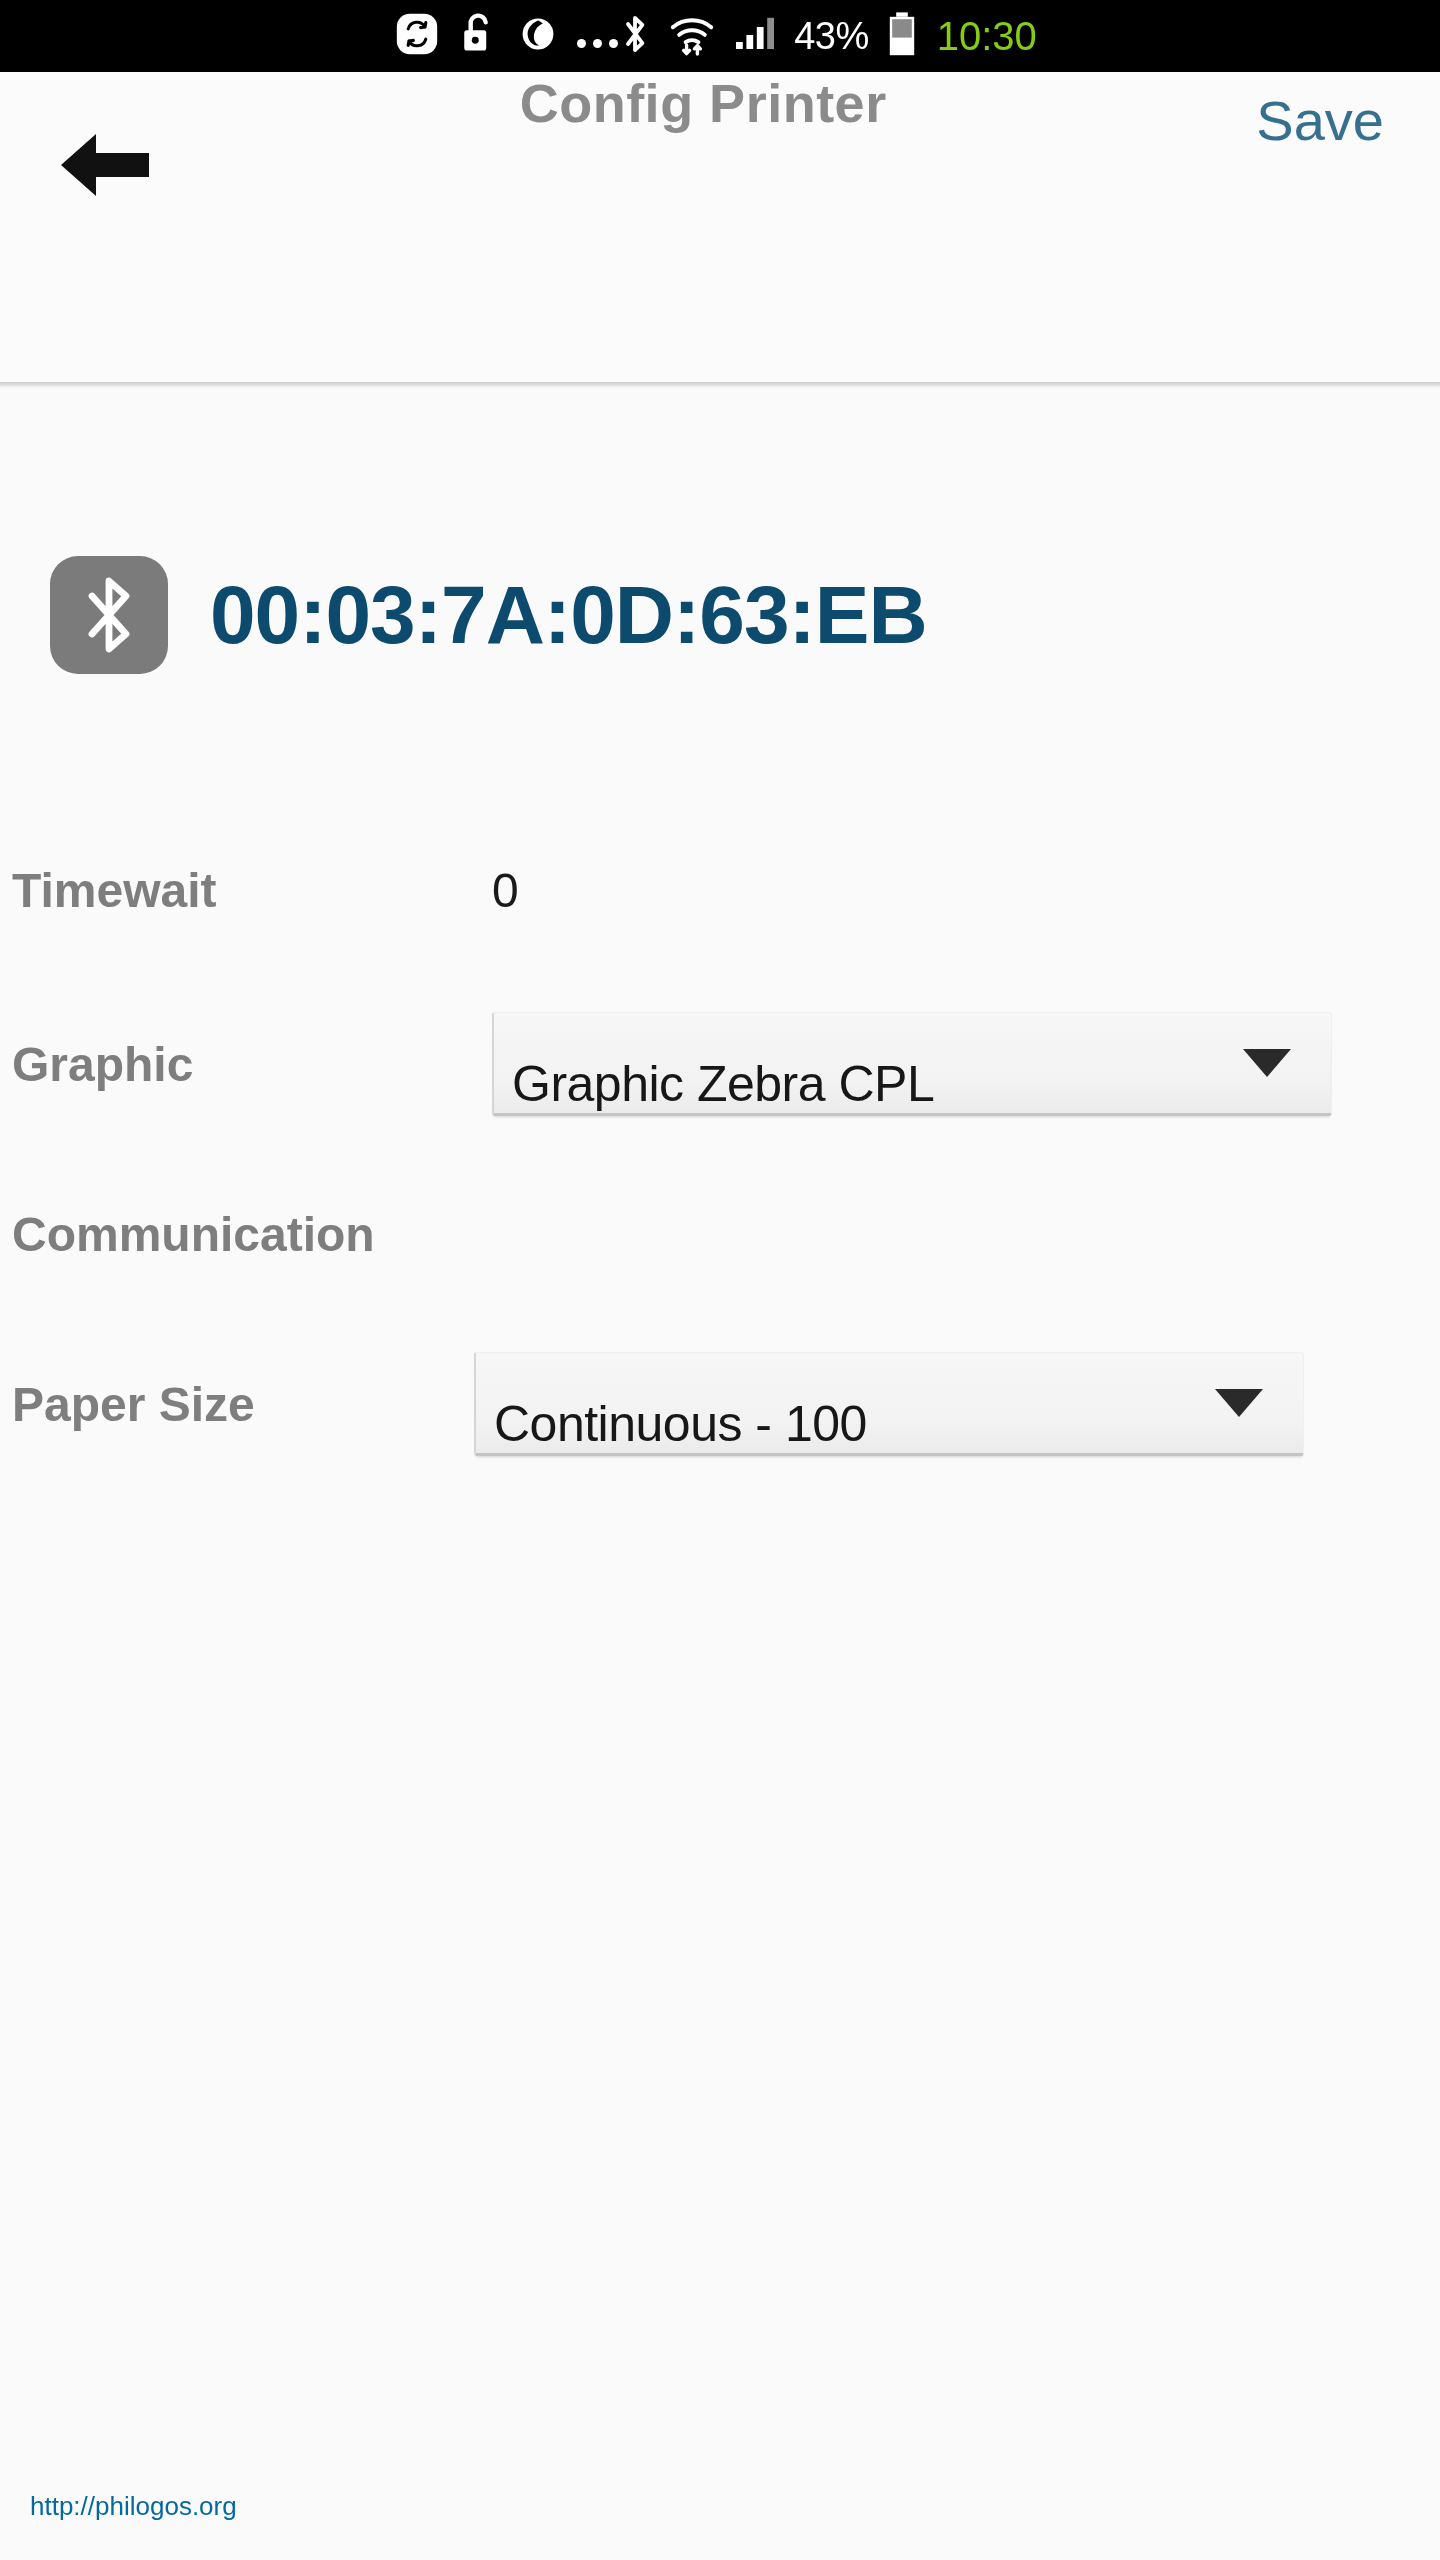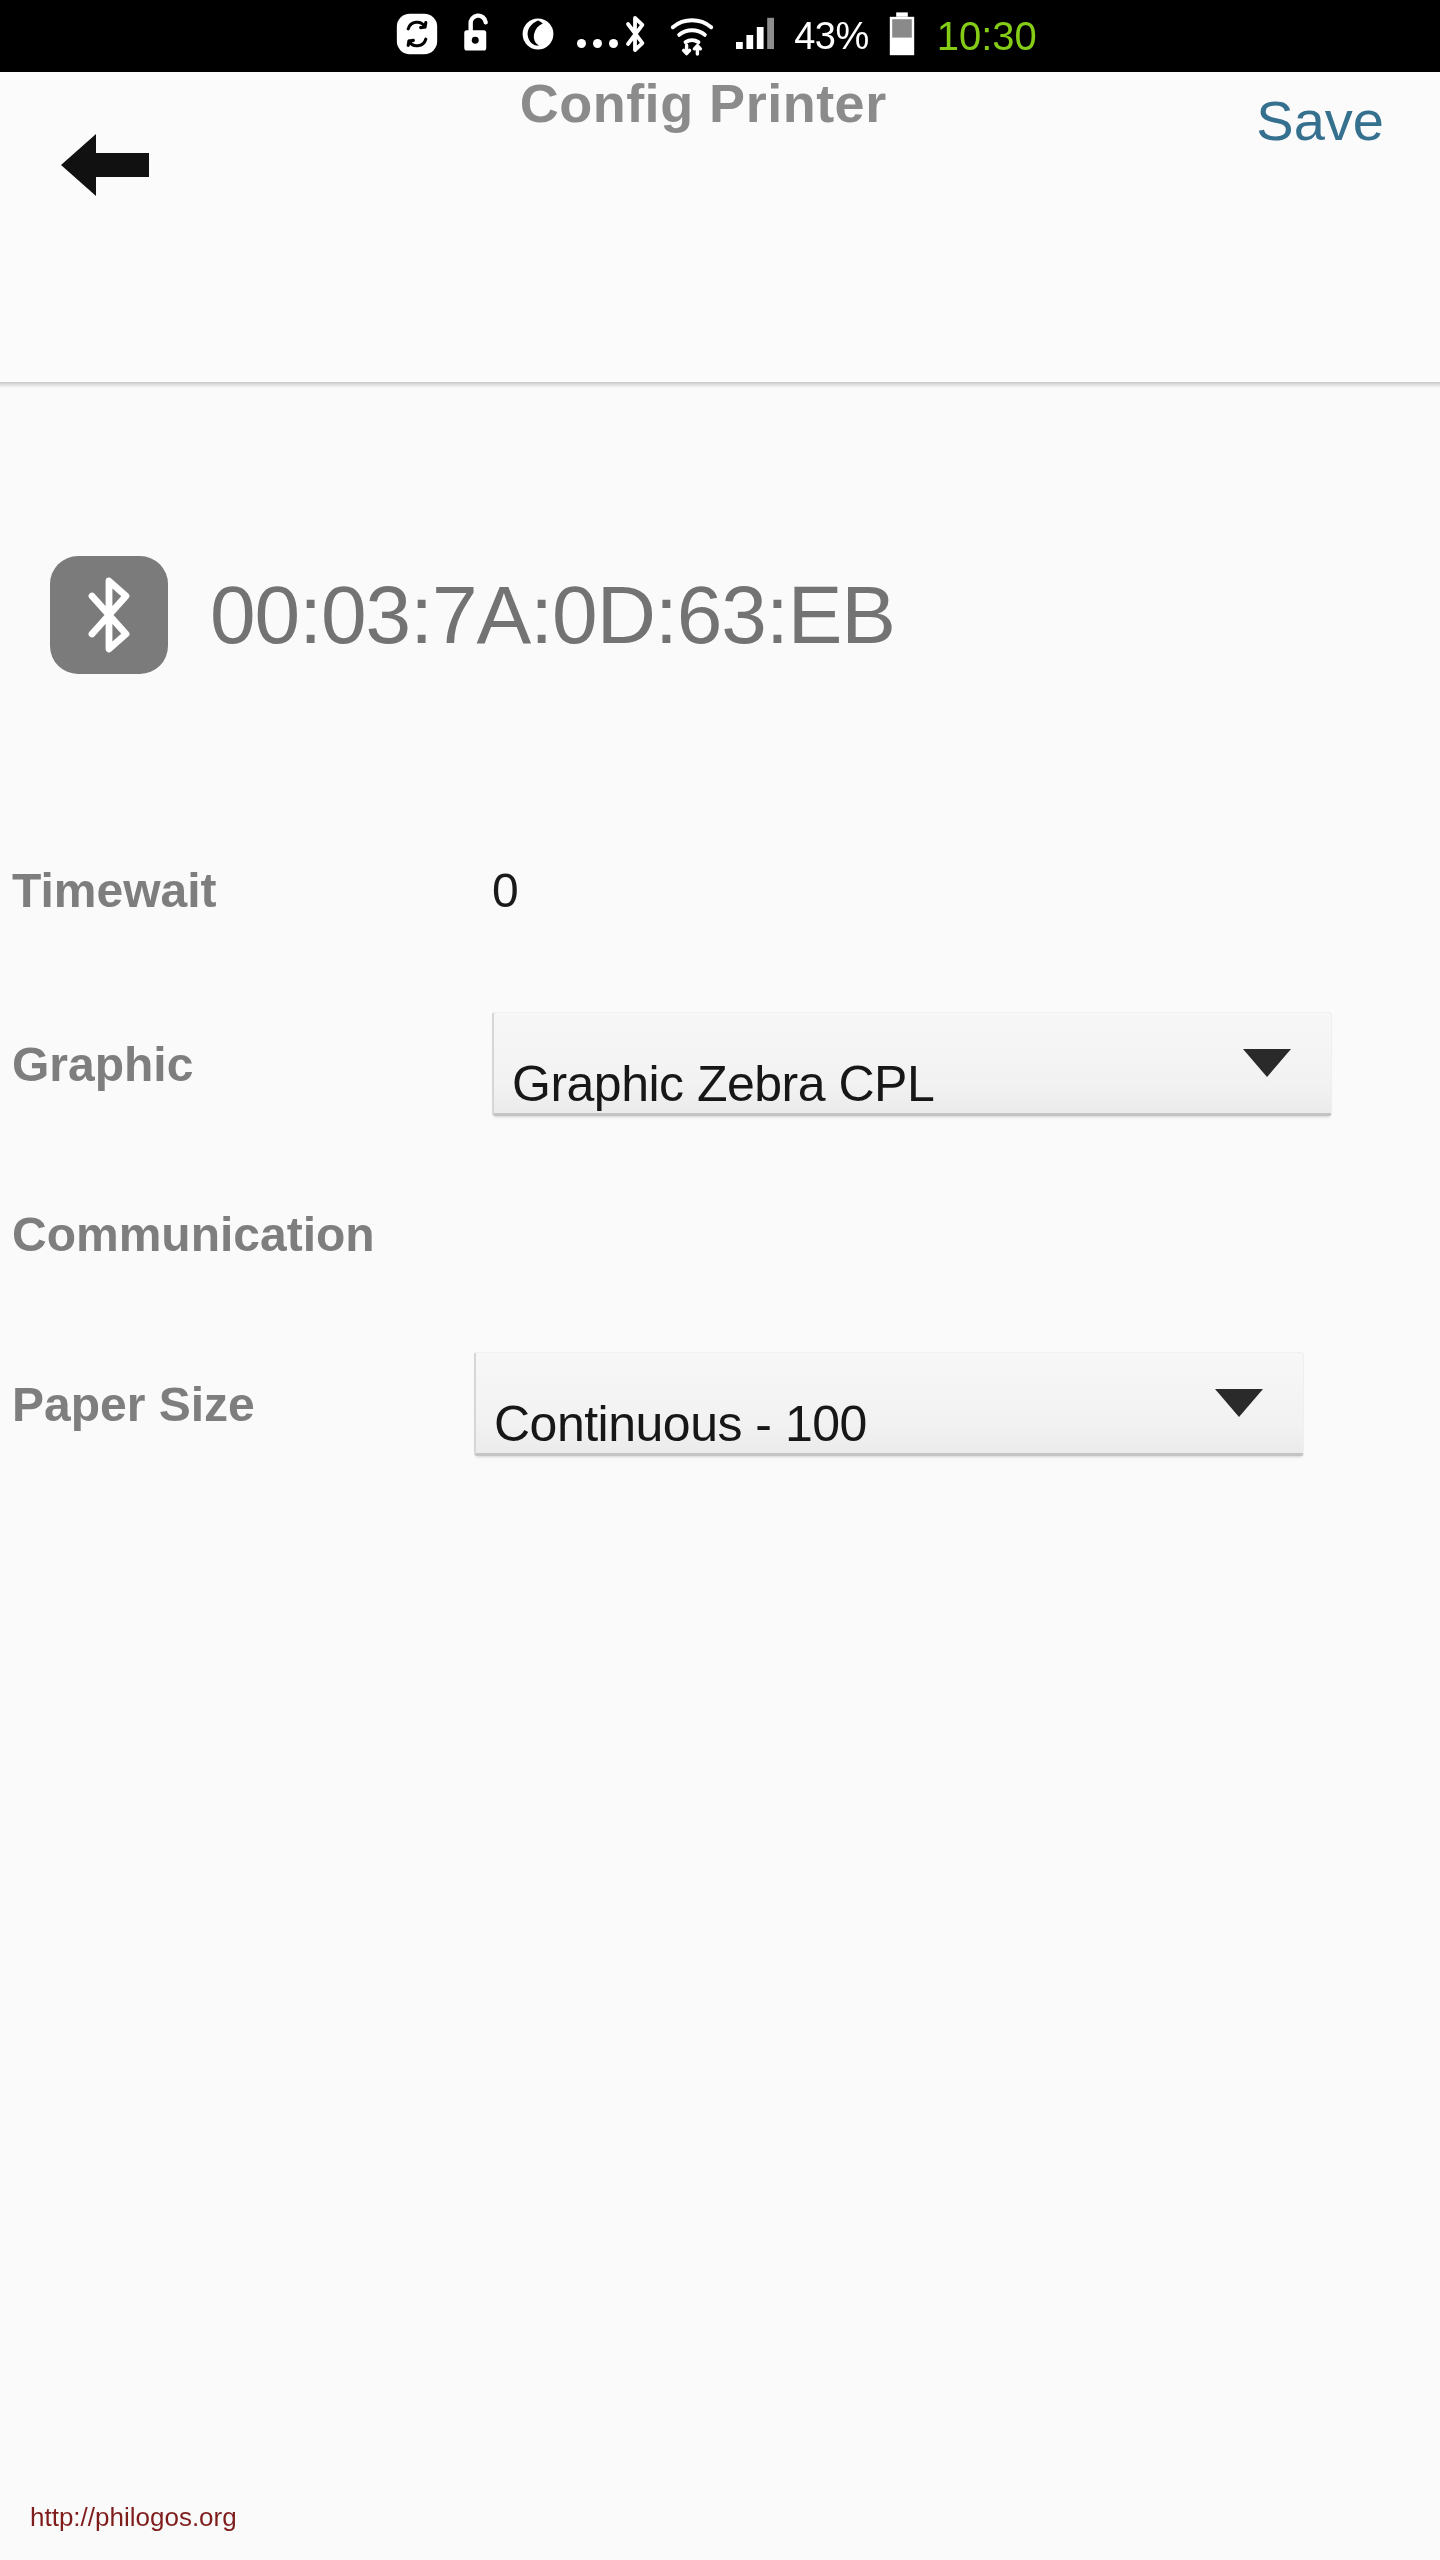--- a/index.html
+++ b/index.html
@@ -122,23 +122,23 @@
     height: 118px;
     border-radius: 28px;
     background: #7b7b7b;
     display: flex;
     align-items: center;
     justify-content: center;
     flex: 0 0 auto;
   }
   .device-address {
     margin-left: 42px;
-    color: #737373;
+    color: #0c4a6e;
     font-size: 82px;
-    font-weight: normal;
+    font-weight: bold;
     letter-spacing: -1px;
     font-family: "Liberation Sans", sans-serif;
   }
 
   
   .form-row {
     display: flex;
     align-items: center;
     min-height: 112px;
     padding-left: 12px;
@@ -197,22 +197,22 @@
     border-top: 28px solid #2a2a2a;
   }
   .sp-printer { width: 840px; flex: 0 0 auto; }
   .sp-comm    { width: 838px; flex: 0 0 auto; }
   .sp-paper   { width: 830px; flex: 0 0 auto; margin-left: -18px; }
 
   
   .watermark {
     position: absolute;
     left: 30px;
-    bottom: 27px;
-    color: #7f1d1d;
+    bottom: 38px;
+    color: #0369a1;
     font-size: 26px;
     letter-spacing: 0px;
     font-family: "Liberation Sans", sans-serif;
   }
 </style>
 </head>
 <body>
 
 <div class="status-bar">
 

